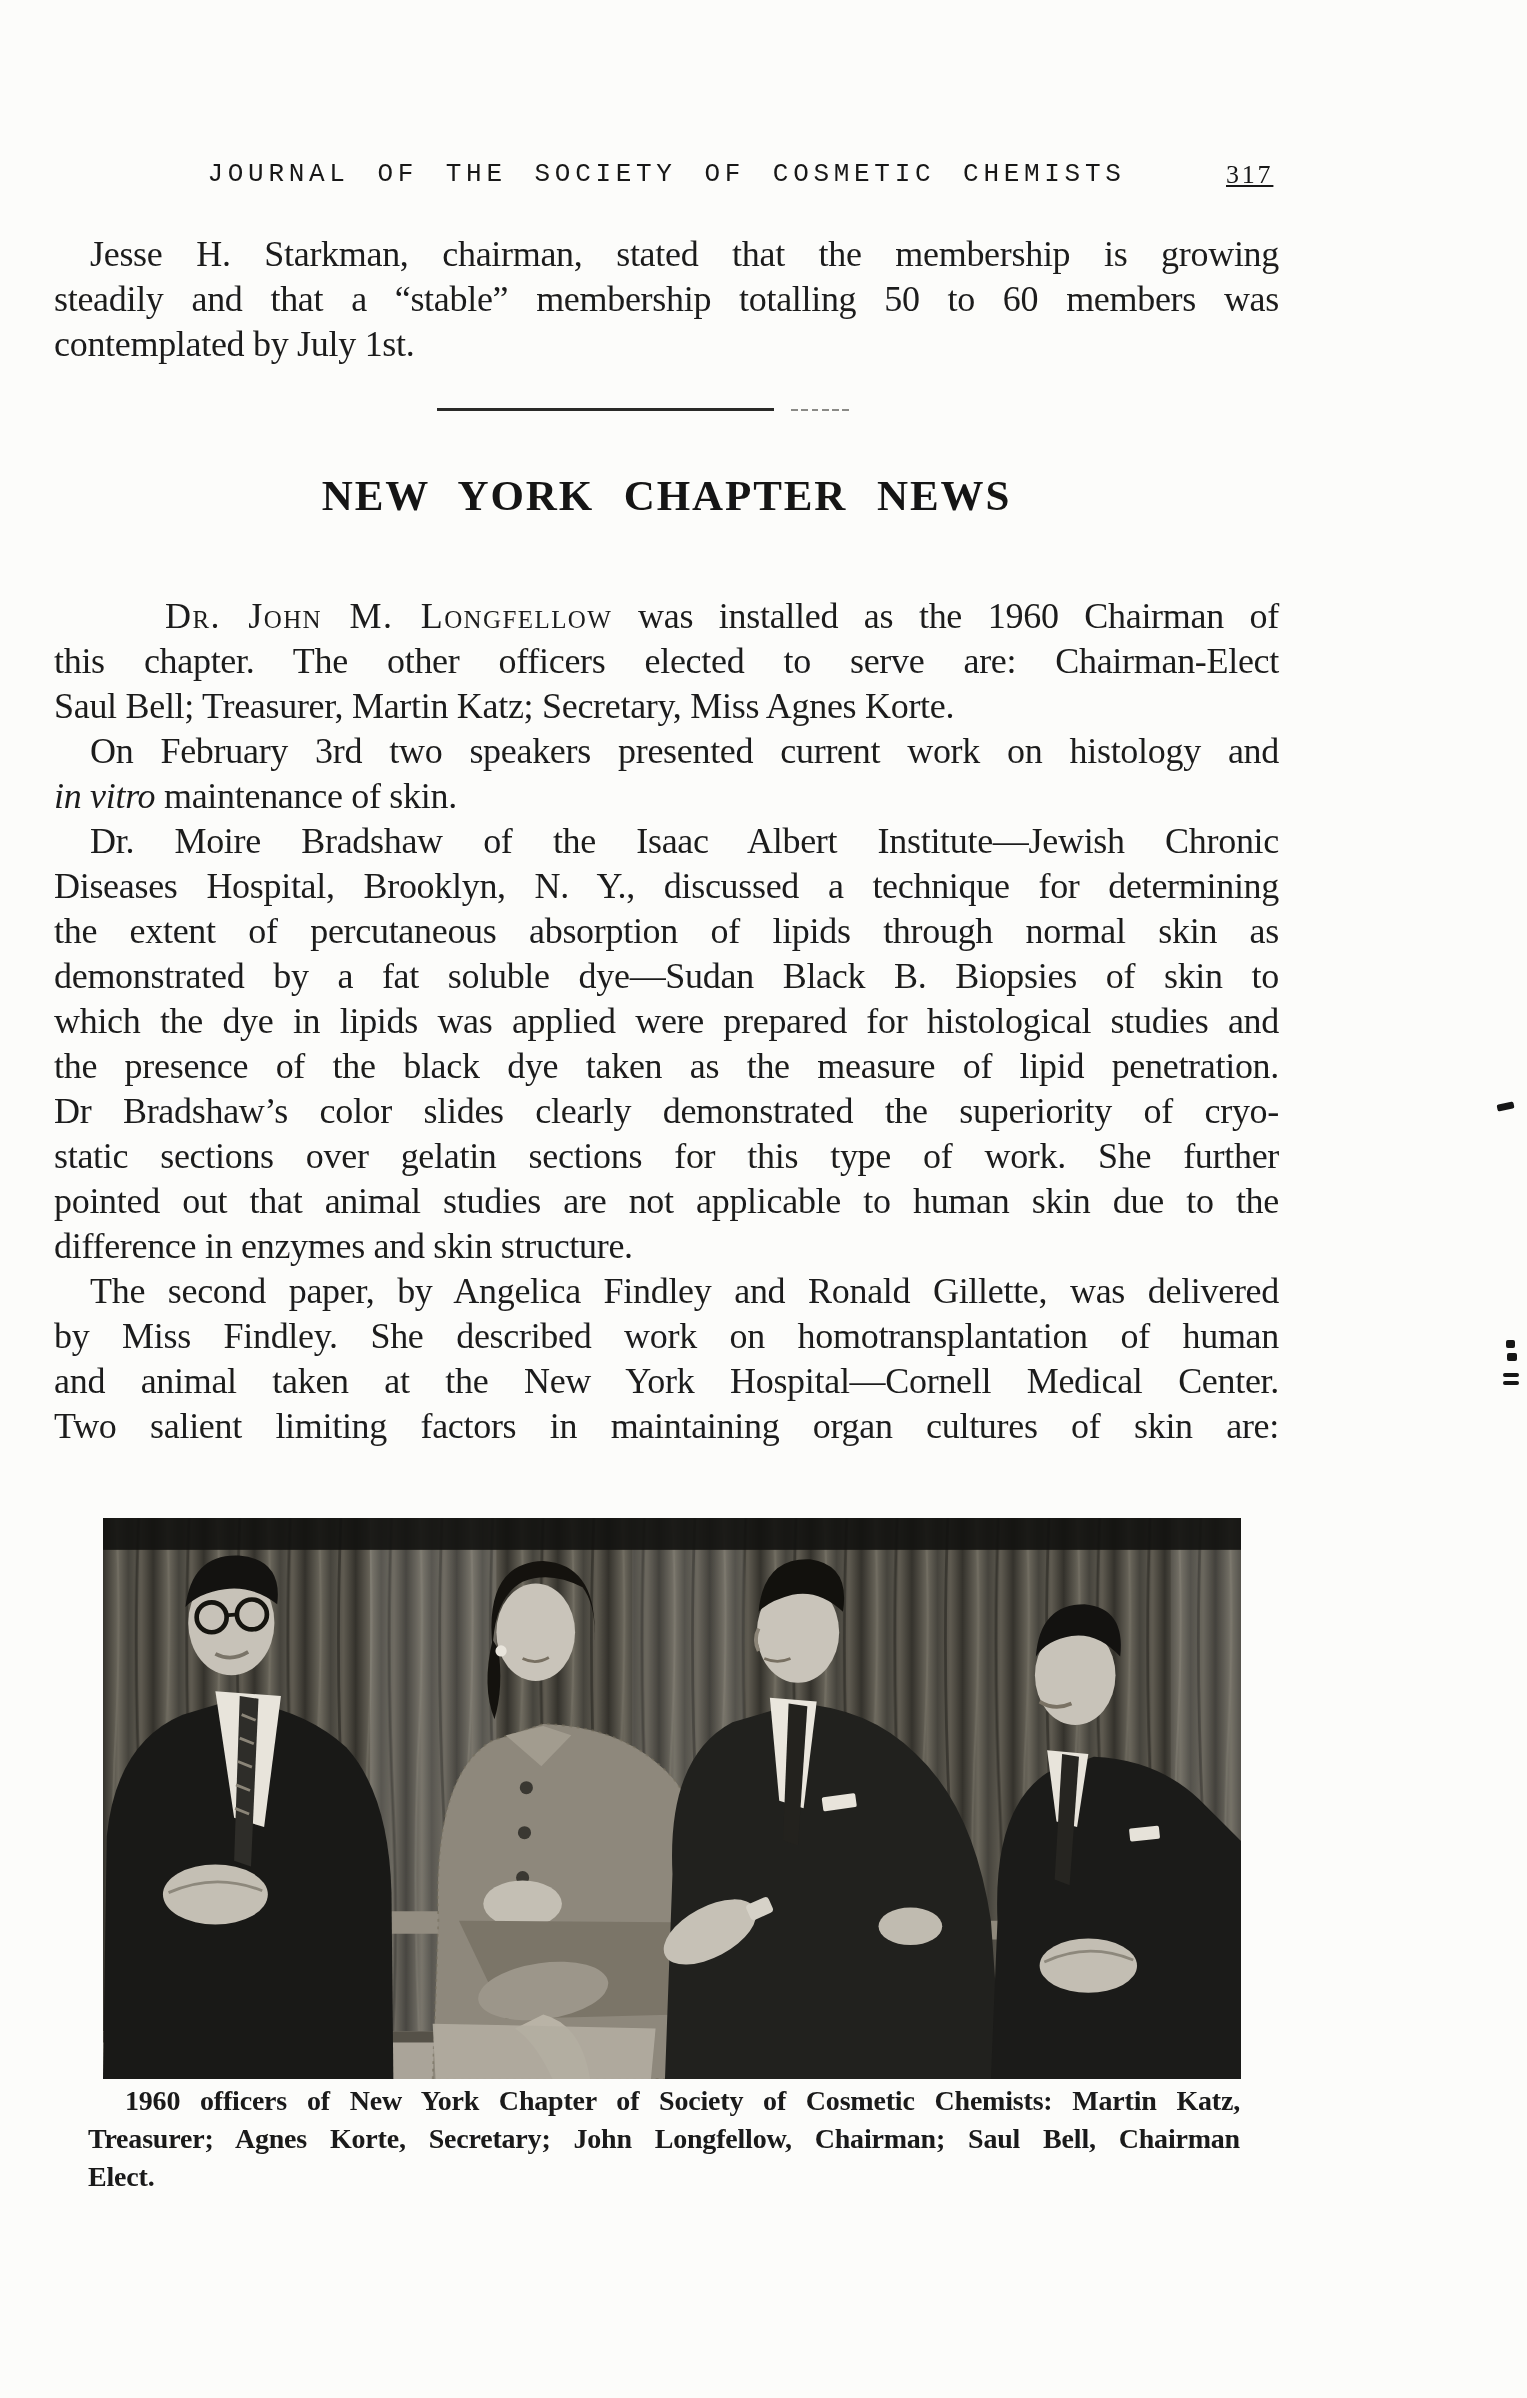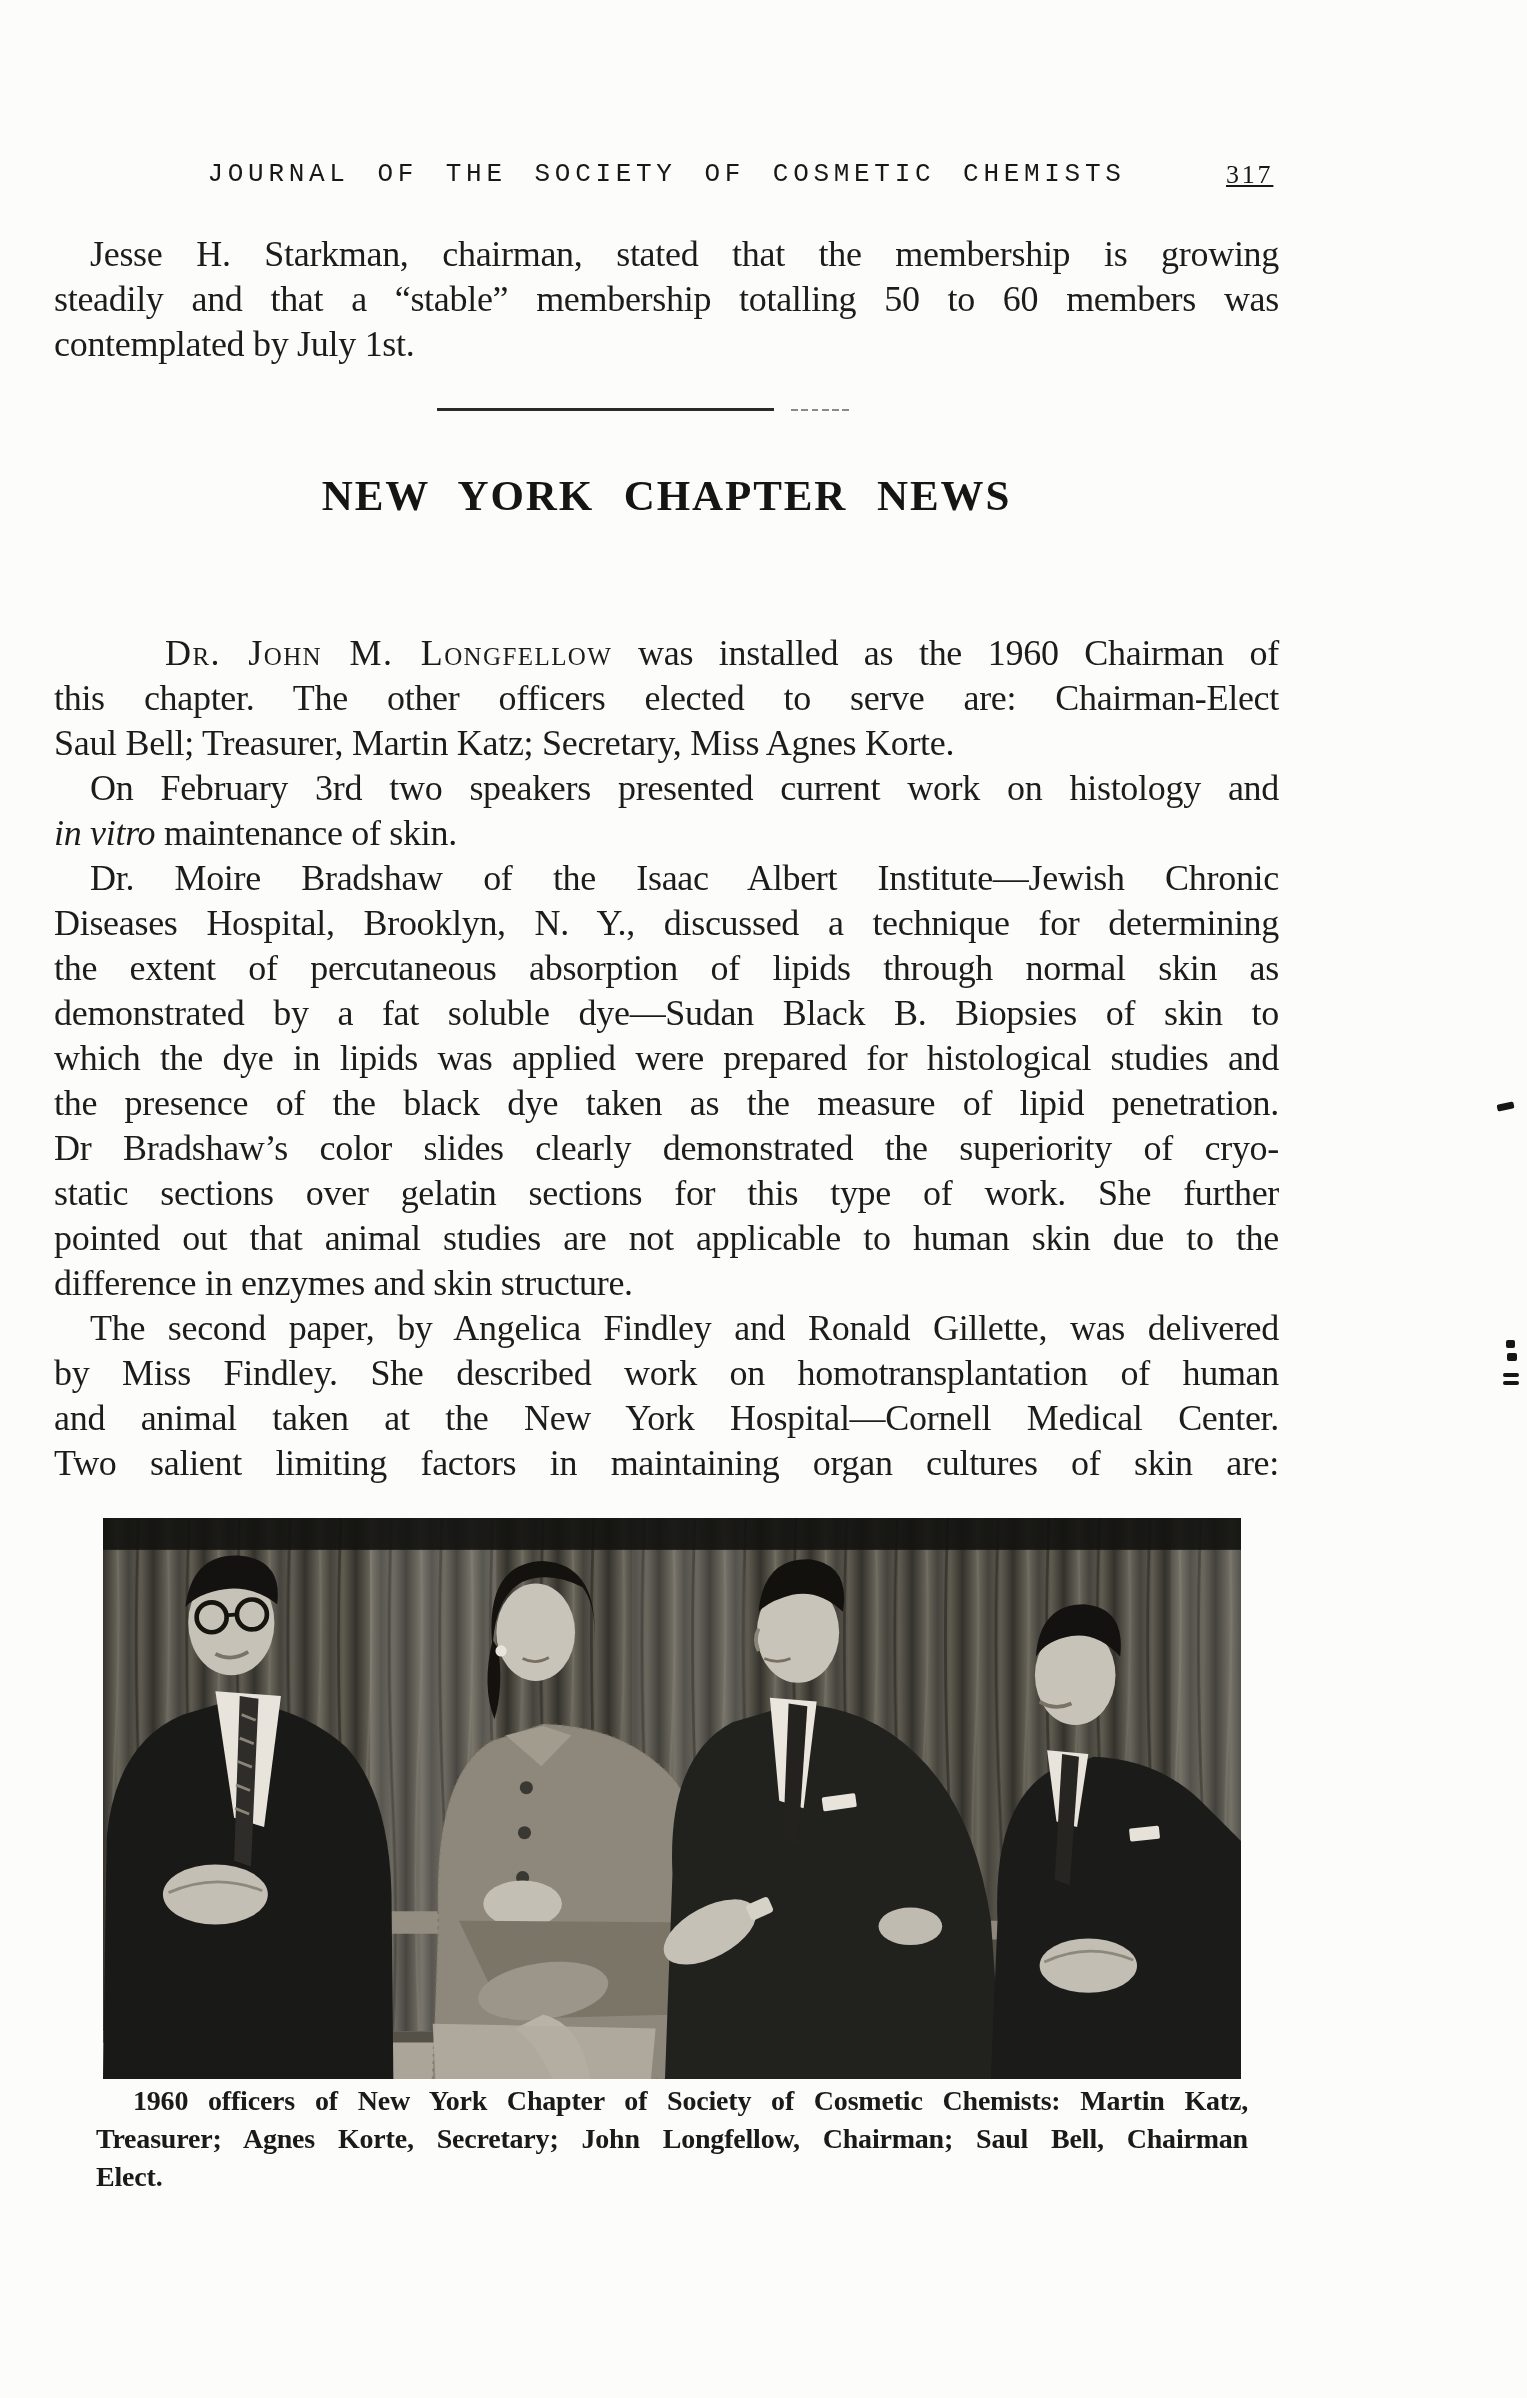--- a/index.html
+++ b/index.html
@@ -22,21 +22,21 @@
   .textblock{position:absolute;left:54px;width:1225px;}
   .p1{top:232px;}
   .body2{top:594px;}
   .jline,.lline{
     font-size:36px;line-height:45px;height:45px;letter-spacing:-0.3px;
     white-space:normal;overflow:visible;
   }
   .jline{text-align:justify;text-align-last:justify;}
   .lline{text-align:left;}
   .ind1{padding-left:36px;}
-  .ind2{padding-left:111px;margin-top:37px;}
+  .ind2{padding-left:111px;}
   .sc{font-variant:small-caps;letter-spacing:1.4px;}
   .it{font-style:italic;}
   
   .rule-solid{position:absolute;left:437px;top:408px;width:337px;height:2.8px;background:#2a2a28;}
   .rule-dash{
     position:absolute;left:791px;top:409px;width:60px;height:1.9px;
     background:repeating-linear-gradient(90deg,#8a8a86 0 6.6px,transparent 6.6px 10.3px);
   }
   
   .heading{
@@ -44,21 +44,21 @@
     text-align:center;font-size:43px;font-weight:700;
     letter-spacing:1.9px;word-spacing:17px;color:#151515;
   }
   
   .photo{
     position:absolute;left:103px;top:1518px;width:1138px;height:561px;margin:0;
     background:#4c4a44;
   }
   .photo svg{display:block;width:100%;height:100%;}
   
-  .caption{position:absolute;left:96px;top:2082px;width:1152px;}
+  .caption{position:absolute;left:88px;top:2082px;width:1152px;}
   .cjline,.clline{
     font-size:28px;line-height:38px;height:38px;font-weight:700;
     letter-spacing:-0.2px;color:#1a1a1a;
   }
   .cjline{text-align:justify;text-align-last:justify;}
   .clline{text-align:left;}
   .cind{padding-left:37px;}
   
   .mark{position:absolute;background:#161616;border-radius:1.9px;}
   .mark-a{left:1497px;top:1103px;width:17px;height:6.6px;transform:rotate(-12deg);}

